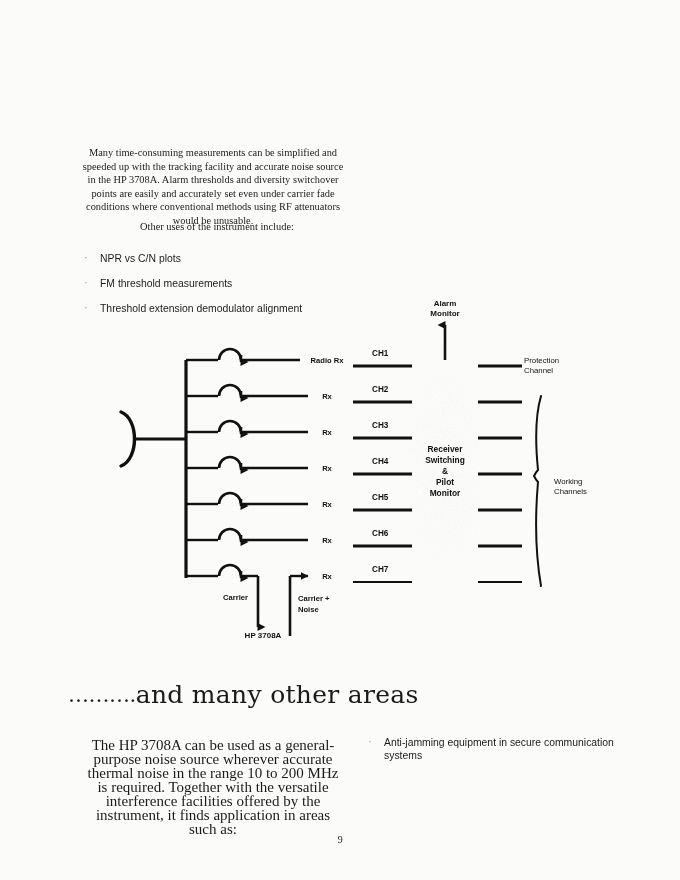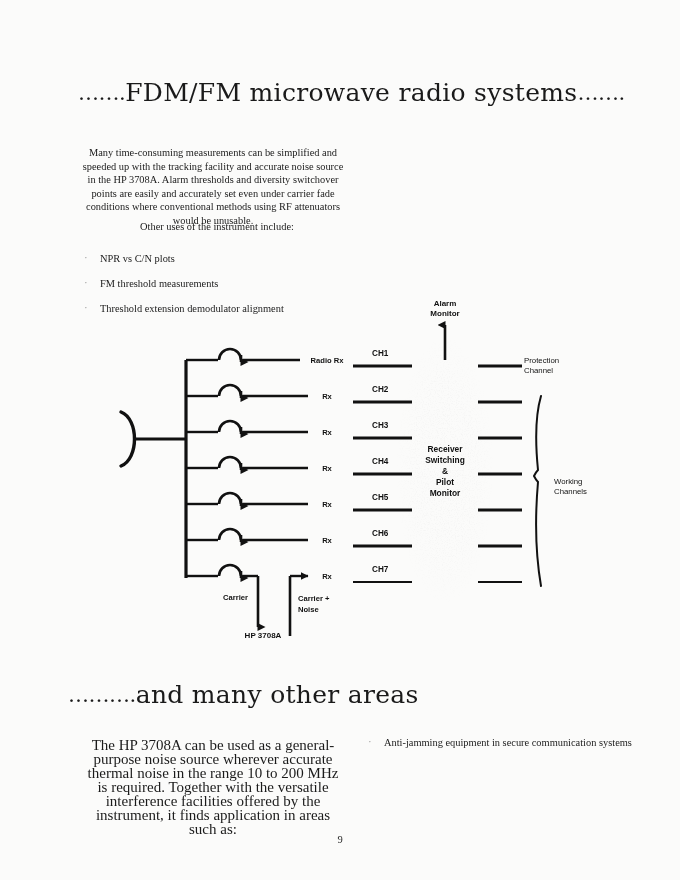--- a/index.html
+++ b/index.html
@@ -63,21 +63,21 @@
   #bottom-para { left: 82px; top: 738px; width: 262px; font-size: 15px; line-height: 14px;}
 
   .bullet-list {
     position: absolute;
     list-style: none;
     margin: 0;
     padding: 0;
   }
   .bullet-list li {
     position: relative;
-    font-family: Liberation Serif, serif;
+    font-family: Liberation Sans, sans-serif;
     font-size: 10.4px;
     line-height: 13px;
     color: #1b1b1b;
     margin-bottom: 12px;
     padding-left: 18px;
   }
   .bullet-list li::before {
     content: "\00b7";
     position: absolute;
     left: 2px;
@@ -109,21 +109,20 @@
     width: 680px;
     height: 880px;
   }
   #diagram svg { display: block; }
 </style>
 </head>
 <body>
 
 <div id="page">
 
-  <div class="heading" id="title-main"><span class="dots">…….</span><span>FDM/FM  microwave radio systems</span><span class="dots">…….</span></div>
 
   <div class="para" id="intro-para">Many time-consuming measurements can be simplified and speeded up with the tracking facility and accurate noise source in the HP 3708A. Alarm thresholds and diversity switchover points are easily and accurately set even under carrier fade conditions where conventional methods using RF attenuators would be unusable.</div>
 
   <div class="para" id="lead-line">Other uses of the instrument include:</div>
 
   <ul class="bullet-list" id="uses-list">
     <li>NPR vs C/N plots</li>
     <li>FM threshold measurements</li>
     <li>Threshold extension demodulator alignment</li>
   </ul>

